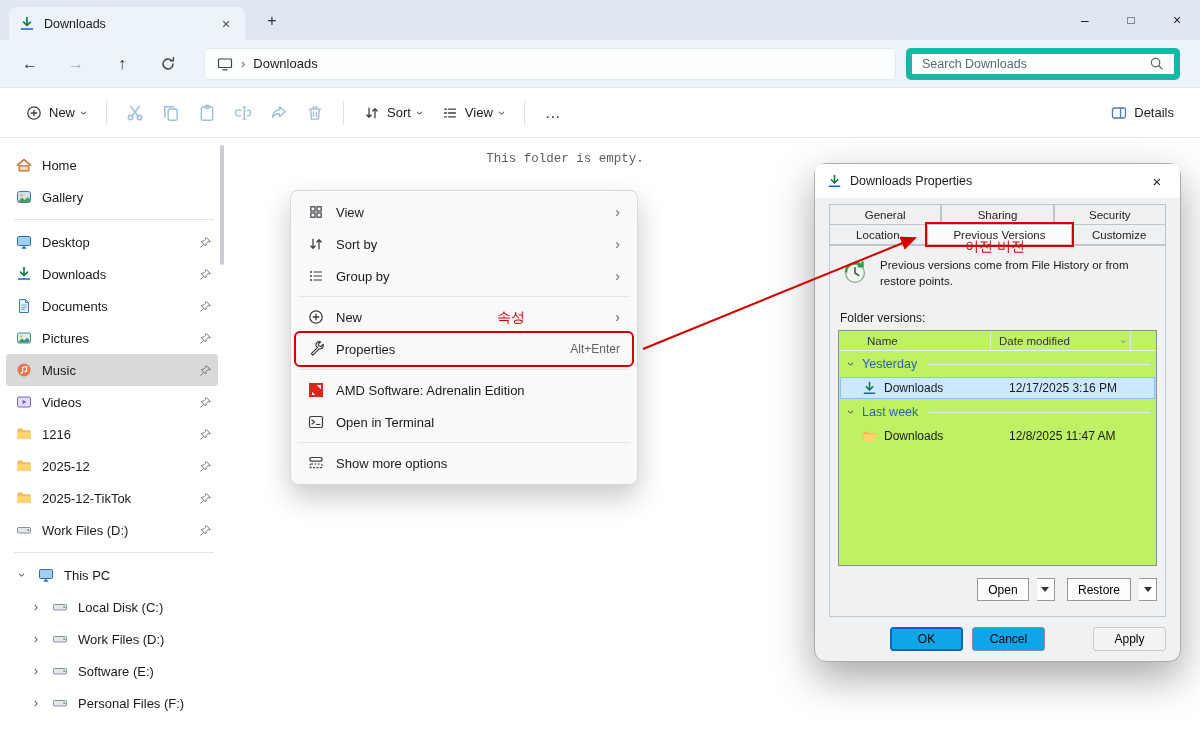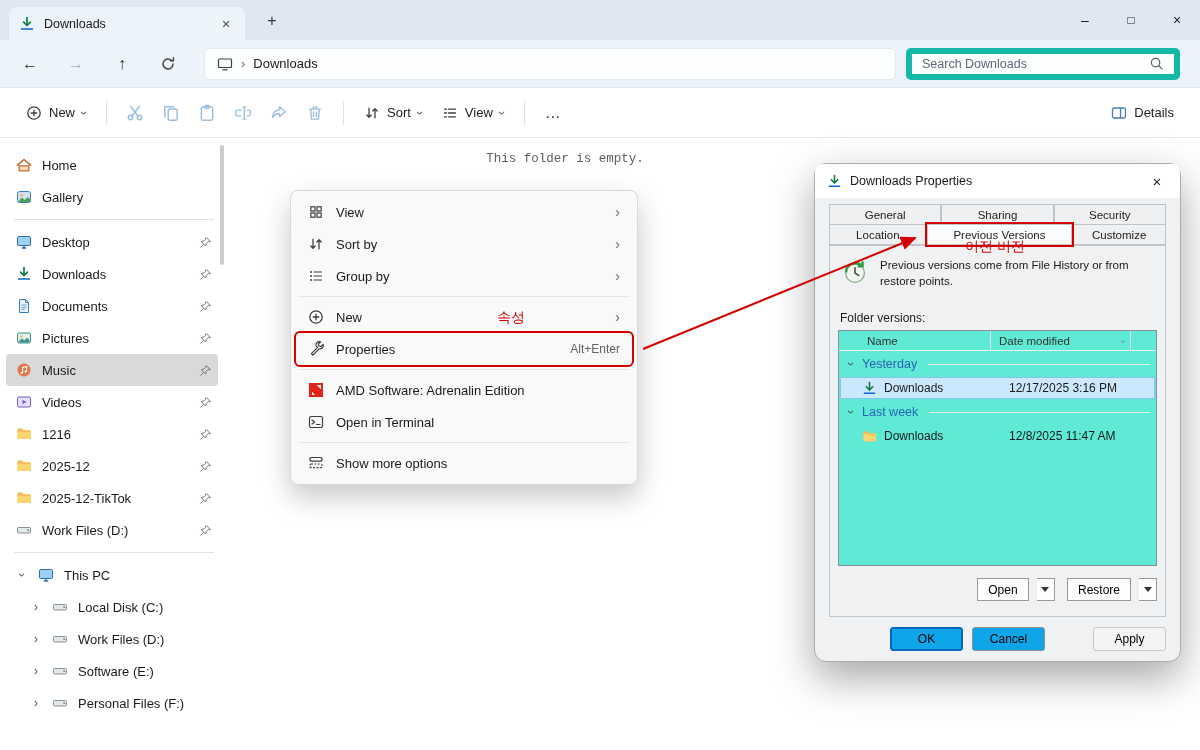--- a/index.html
+++ b/index.html
@@ -119,21 +119,21 @@
   .t-row2 .d-tab { height:21px; }
   .tab-location { width:98px; }
   .tab-prev { width:146px; background:#fafbfc; position:relative; z-index:2; }
   .tab-custom { width:94px; }
   .d-anno { left:150px; top:74px; font-size:14px; }
   .d-panel { position:absolute; left:14px; right:14px; top:81px; bottom:44px;
              border:1px solid #c3c8cd; background:#f0f1f3; padding:8px 8px; }
   .d-desc { display:flex; gap:10px; margin:4px 0 0 2px; align-items:flex-start; }
   .d-desc-text { font-size:11.5px; line-height:1.35; width:252px; }
   .d-folderlabel { margin:22px 0 5px 2px; font-size:12px; }
-  .d-list { height:236px; background:#5eead4; border:1px solid #8a9099; overflow:hidden; font-size:12px; }
+  .d-list { height:236px; background:#bef264; border:1px solid #8a9099; overflow:hidden; font-size:12px; }
   .d-list-head { height:20px; display:flex; align-items:center; color:#333; font-size:11.5px;
                  border-bottom:1px solid #eee; }
   .col-name { width:152px; padding-left:28px; border-right:1px solid #e3e3e3; height:100%; display:flex; align-items:center; }
   .col-date { width:140px; padding-left:8px; border-right:1px solid #e3e3e3; height:100%;
               display:flex; align-items:center; justify-content:space-between; padding-right:5px; }
   .sort-chev::before { font-size:10px; color:#888; }
   .d-group { height:26px; display:flex; align-items:center; gap:5px; padding-left:6px; }
   .d-group-label { color:#2b63b0; font-size:12.5px; }
   .d-group-line { flex:1; height:1px; background:#e8e8e8; margin:0 6px; }
   .d-row { height:22px; margin:0 1px; display:flex; align-items:center; gap:7px; padding-left:22px; cursor:pointer; }

